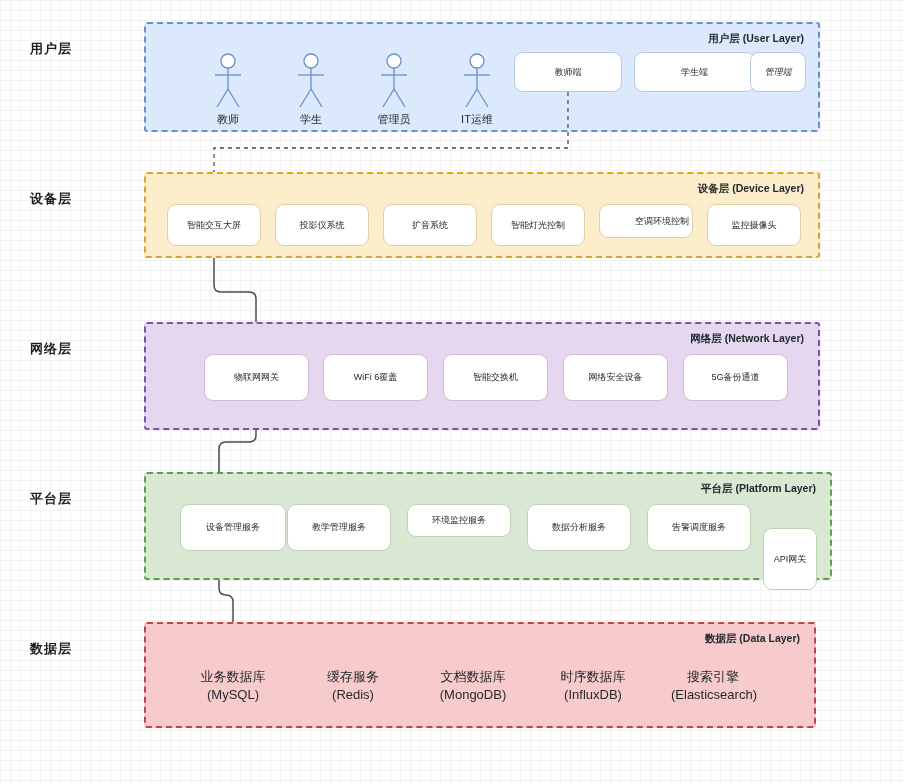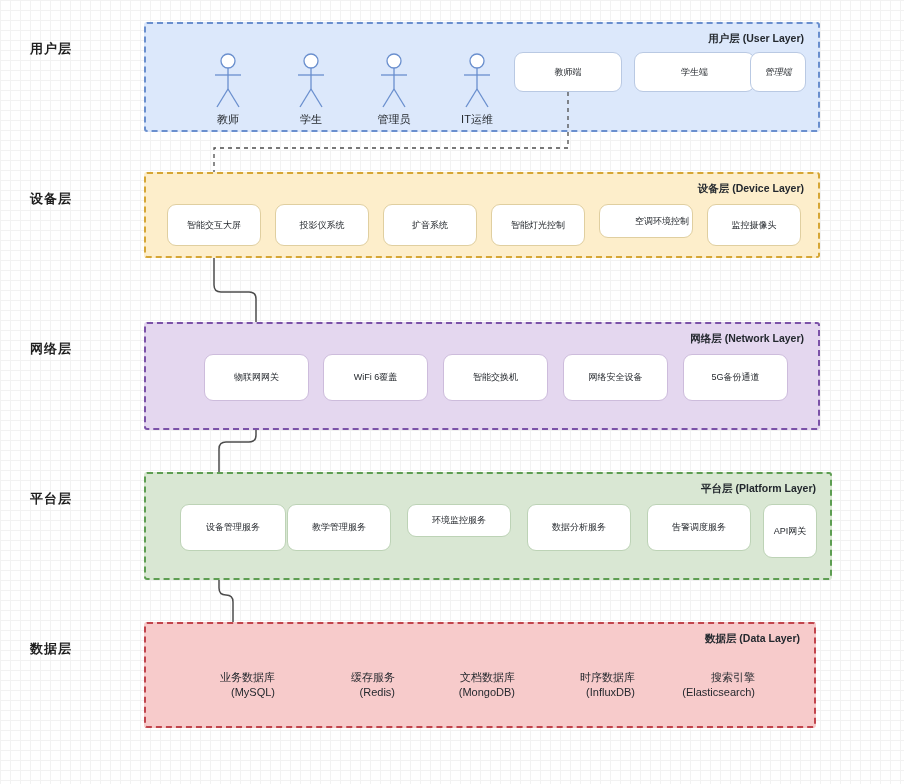--- a/index.html
+++ b/index.html
@@ -40,21 +40,21 @@
   .actor{position:absolute;width:60px;height:70px;}
   .actor .name{
     position:absolute;bottom:-2px;left:0;width:60px;text-align:center;
     font-size:11px;color:#25292e;white-space:nowrap;
   }
   .cyl{
     position:absolute;box-sizing:border-box;
   }
   .cyl .cyl-text{
     position:absolute;left:0;right:0;top:50%;transform:translateY(-40%);
-    text-align:right;font-size:11px;color:#25292e;line-height:1.35;
+    text-align:center;font-size:13px;color:#25292e;line-height:1.35;
   }
   svg.overlay{position:absolute;left:0;top:0;width:904px;height:784px;pointer-events:none;}
 </style>
 </head>
 <body>
 
 <div id="canvas">
 
   <div class="layer-label" style="left:30px;top:40px;">用户层</div>
   <div class="layer-label" style="left:30px;top:190px;">设备层</div>
@@ -183,21 +183,21 @@
   <div class="node" style="left:683px;top:354px;width:105px;height:47px;border:1px solid #cdbcdc;">5G备份通道</div>
 
   <div class="layer-box" style="left:144px;top:472px;width:688px;height:108px;background:#d9e7d3;border:2px dashed #5e9e52;">
     <div class="layer-title">平台层 (Platform Layer)</div>
   </div>
   <div class="node" style="left:167px;top:504px;width:106px;height:47px;border:1px solid #bdd3b6;margin-left:13px;">设备管理服务</div>
   <div class="node" style="left:287px;top:504px;width:104px;height:47px;border:1px solid #bdd3b6;">教学管理服务</div>
   <div class="node" style="left:407px;top:504px;width:104px;height:33px;border:1px solid #bdd3b6;">环境监控服务</div>
   <div class="node" style="left:527px;top:504px;width:104px;height:47px;border:1px solid #bdd3b6;">数据分析服务</div>
   <div class="node" style="left:647px;top:504px;width:104px;height:47px;border:1px solid #bdd3b6;">告警调度服务</div>
-  <div class="node" style="left:763px;top:504px;width:54px;height:54px;border:1px solid #bdd3b6;">API网关</div>
+  <div class="node" style="left:763px;top:528px;width:54px;height:62px;border:1px solid #bdd3b6;">API网关</div>
 
   <div class="layer-box" style="left:144px;top:622px;width:672px;height:106px;background:#f7cbcb;border:2px dashed #c1444c;">
     <div class="layer-title">数据层 (Data Layer)</div>
   </div>
 
   <div class="cyl" style="left:191px;top:652px;width:84px;height:60px;">
     <div class="cyl-text">
       <div>业务数据库</div>
       <div class="sub-label">(MySQL)</div>
     </div>

